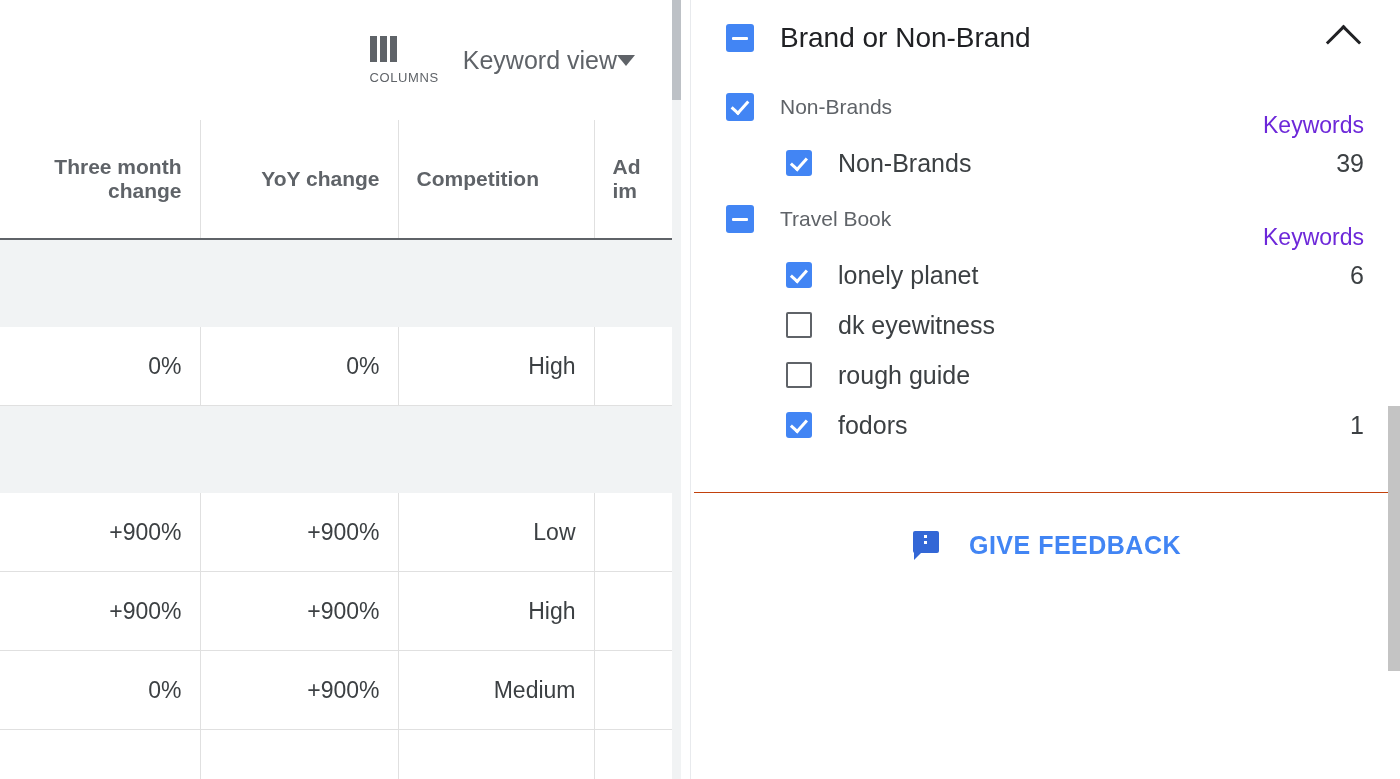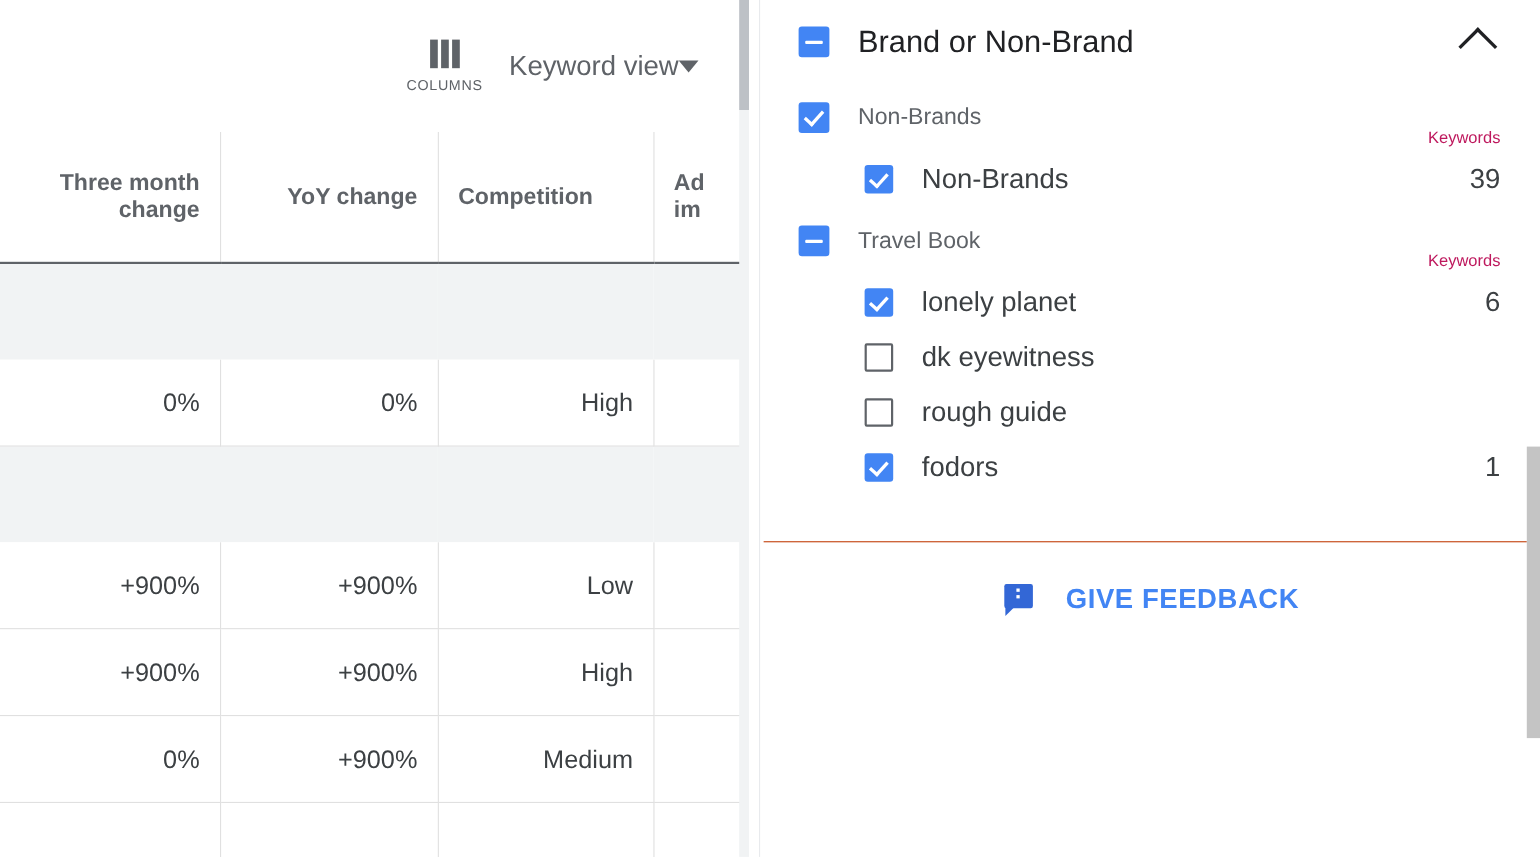--- a/index.html
+++ b/index.html
@@ -19,21 +19,21 @@
     background: #fff;
     overflow: hidden;
   }
   .table-toolbar {
     position: absolute; left: 0; top: 0;
     width: 681px; height: 120px;
     background: #fff;
     display: flex; align-items: center; justify-content: flex-end;
   }
   .columns-btn {
-    display: flex; flex-direction: column; align-items: center;
+    display: flex; flex-direction: column; align-items: flex-start;
     justify-content: center;
     margin-right: 24px;
     cursor: pointer;
   }
   .columns-glyph {
     display: flex; gap: 3px; align-items: flex-end; height: 26px;
   }
   .columns-glyph i {
     display: block; width: 7px; height: 26px; background: #5f6368;
   }
@@ -200,21 +200,21 @@
     height: 62px;
     padding-left: 32px; padding-right: 36px;
     cursor: pointer;
   }
   .group-label {
     margin-left: 26px;
     font-size: 21px; color: #5f6368;
     flex: 1;
   }
   .group-count-head {
-    font-size: 15px; color: #be185d; margin-top: 36px;
+    font-size: 23px; color: #6d28d9; margin-top: 36px;
   }
 
   .leaf-row {
     display: flex; align-items: center;
     height: 50px;
     padding-left: 92px; padding-right: 36px;
     cursor: pointer;
   }
   .leaf-label {
     margin-left: 26px;

